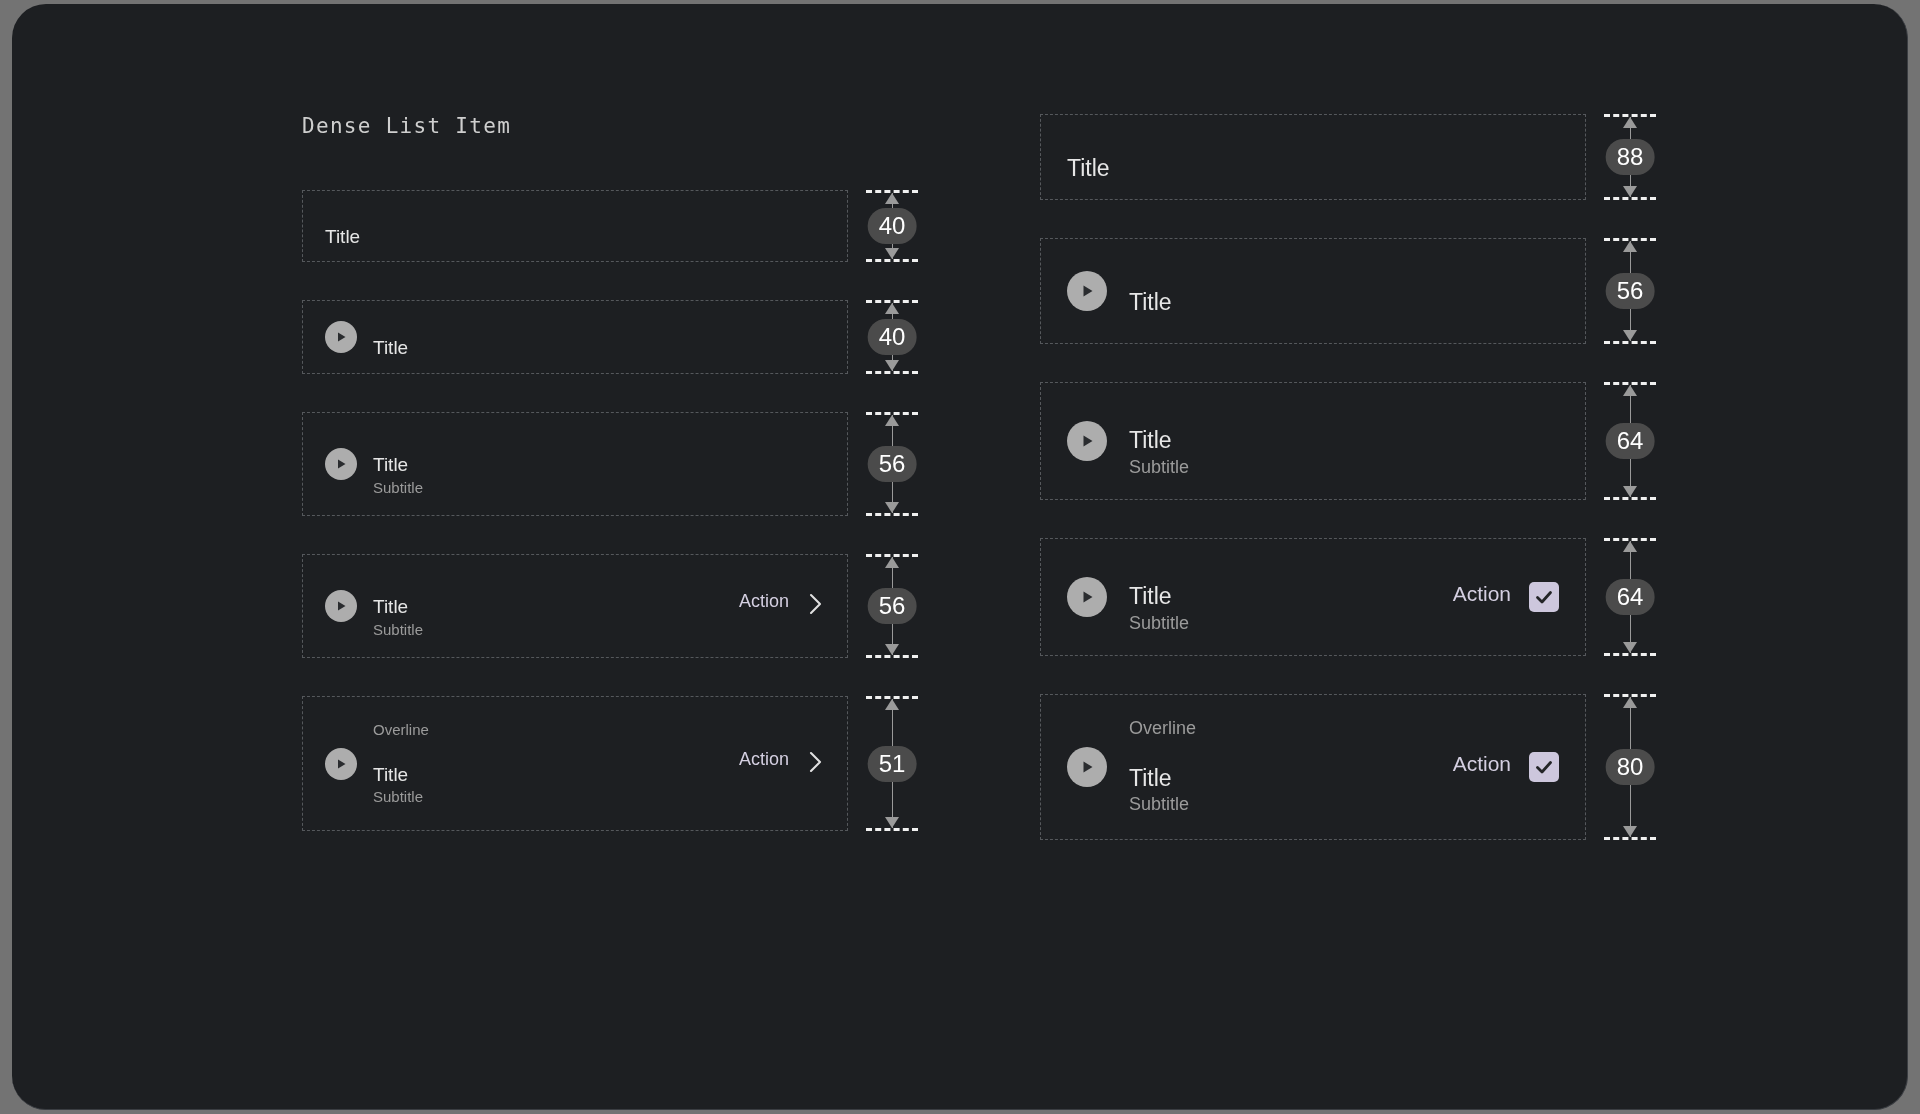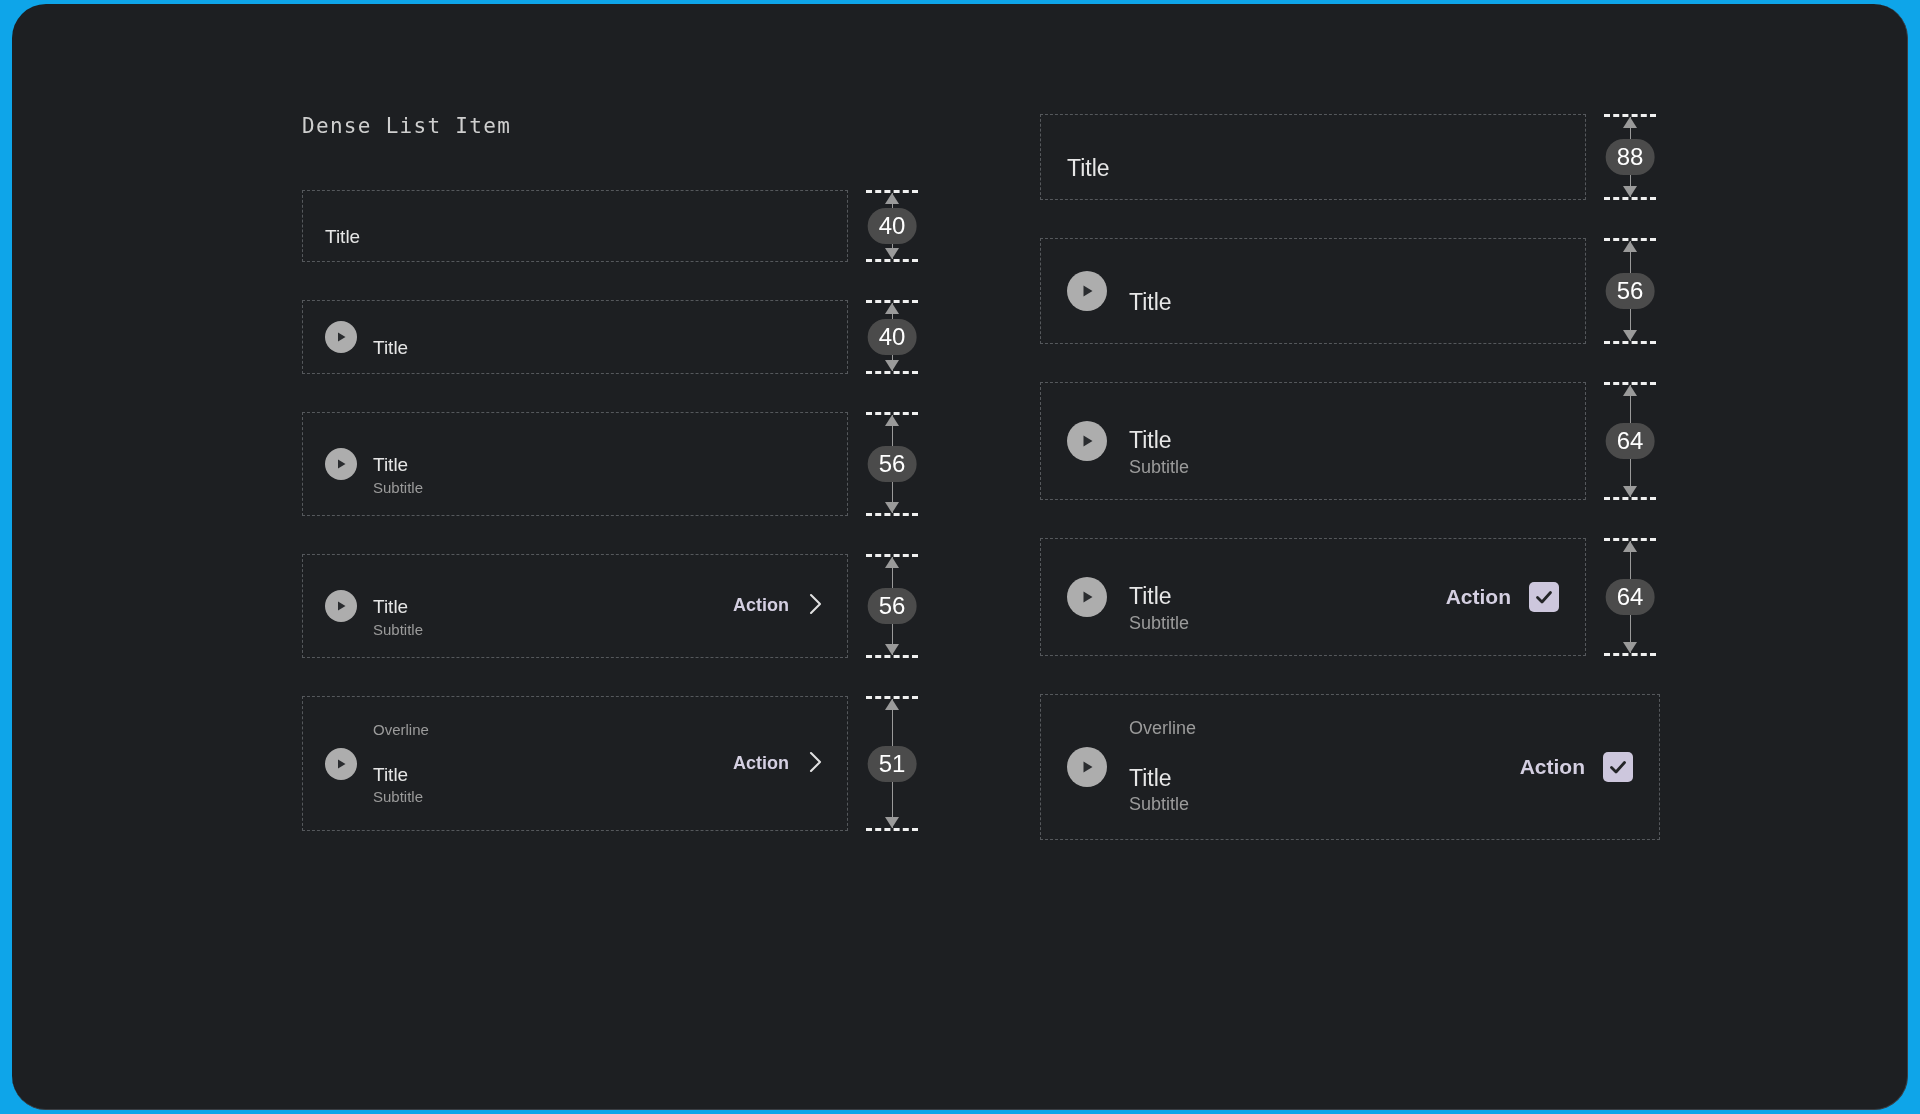--- a/index.html
+++ b/index.html
@@ -9,21 +9,21 @@
     height: 1114px;
     background: #000000;
     overflow: hidden;
     font-family: "Liberation Sans", sans-serif;
   }
 
   .screen-root {
     position: relative;
     width: 1920px;
     height: 1114px;
-    background: #0ea5e9;
+    background: #737373;
   }
 
   
   .surface-card {
     position: absolute;
     left: 12px;
     top: 4px;
     width: 1896px;
     height: 1106px;
     background: #1d1f22;
@@ -147,23 +147,22 @@
 
   .item-text { flex: 1 1 auto; min-width: 0; }
 
   .overline { color: #9b9b9b; line-height: 1.32; }
   .title    { color: #e6e6e6; line-height: 1.3; margin-top: 23px; }
   .subtitle { color: #9b9b9b; line-height: 1.32; }
 
   .trailing {
     flex: 0 0 auto;
     display: flex;
-    align-items: center;
+    align-items: flex-start;
     margin-left: 18px;
-    font-weight: bold;
   }
   .action-label {
     color: #d4cfe1;
     white-space: nowrap;
   }
   .chevron-icon { display: block; margin-left: 16px; }
 
   .checkbox-icon {
     margin-left: 18px;
     border-radius: 5px;
@@ -459,18 +458,26 @@
               <div class="trailing">
                 <span class="action-label">Action</span>
                 <span class="checkbox-icon">
                   <svg width="22" height="22" viewBox="0 0 22 22">
                     <polyline points="4.5,11.5 9,16 17.5,6.5" fill="none" stroke="#232527" stroke-width="2.8" stroke-linecap="round" stroke-linejoin="round"></polyline>
                   </svg>
                 </span>
               </div>
             </div>
           </div>
+          <div class="measure">
+            <div class="cap cap-top"></div>
+            <div class="shaft"></div>
+            <div class="arrow-head arrow-up"></div>
+            <div class="arrow-head arrow-down"></div>
+            <div class="badge">80</div>
+            <div class="cap cap-bottom"></div>
+          </div>
         </div>
       </div>
 
     </div>
   </div>
 </div>
 
 </body></html>

